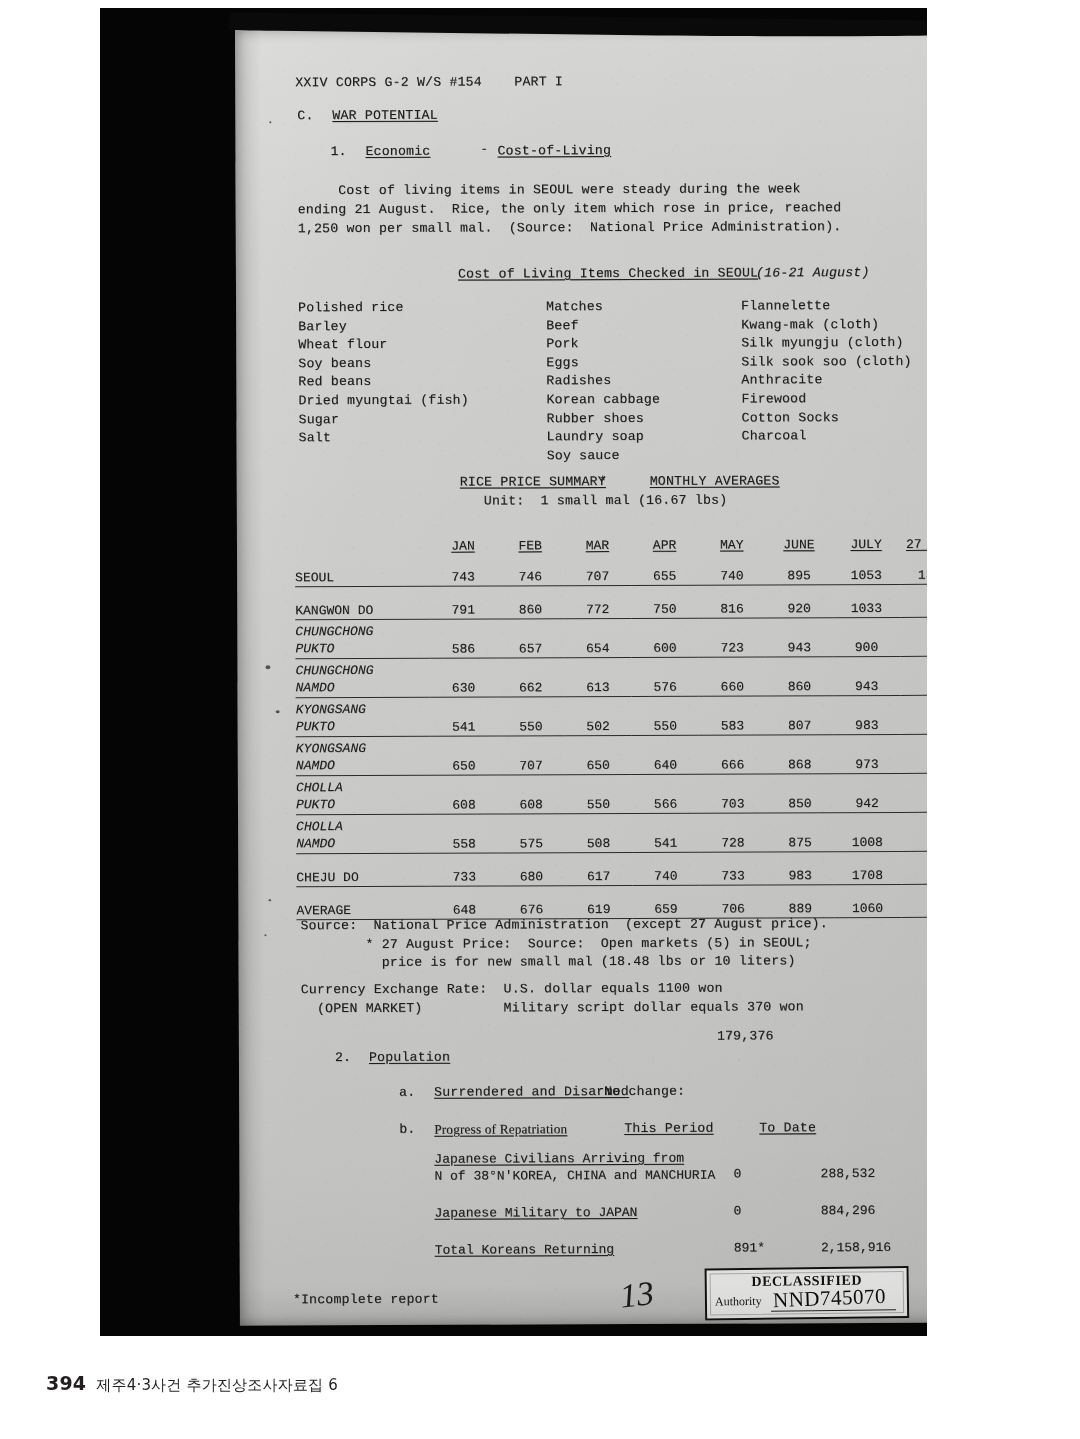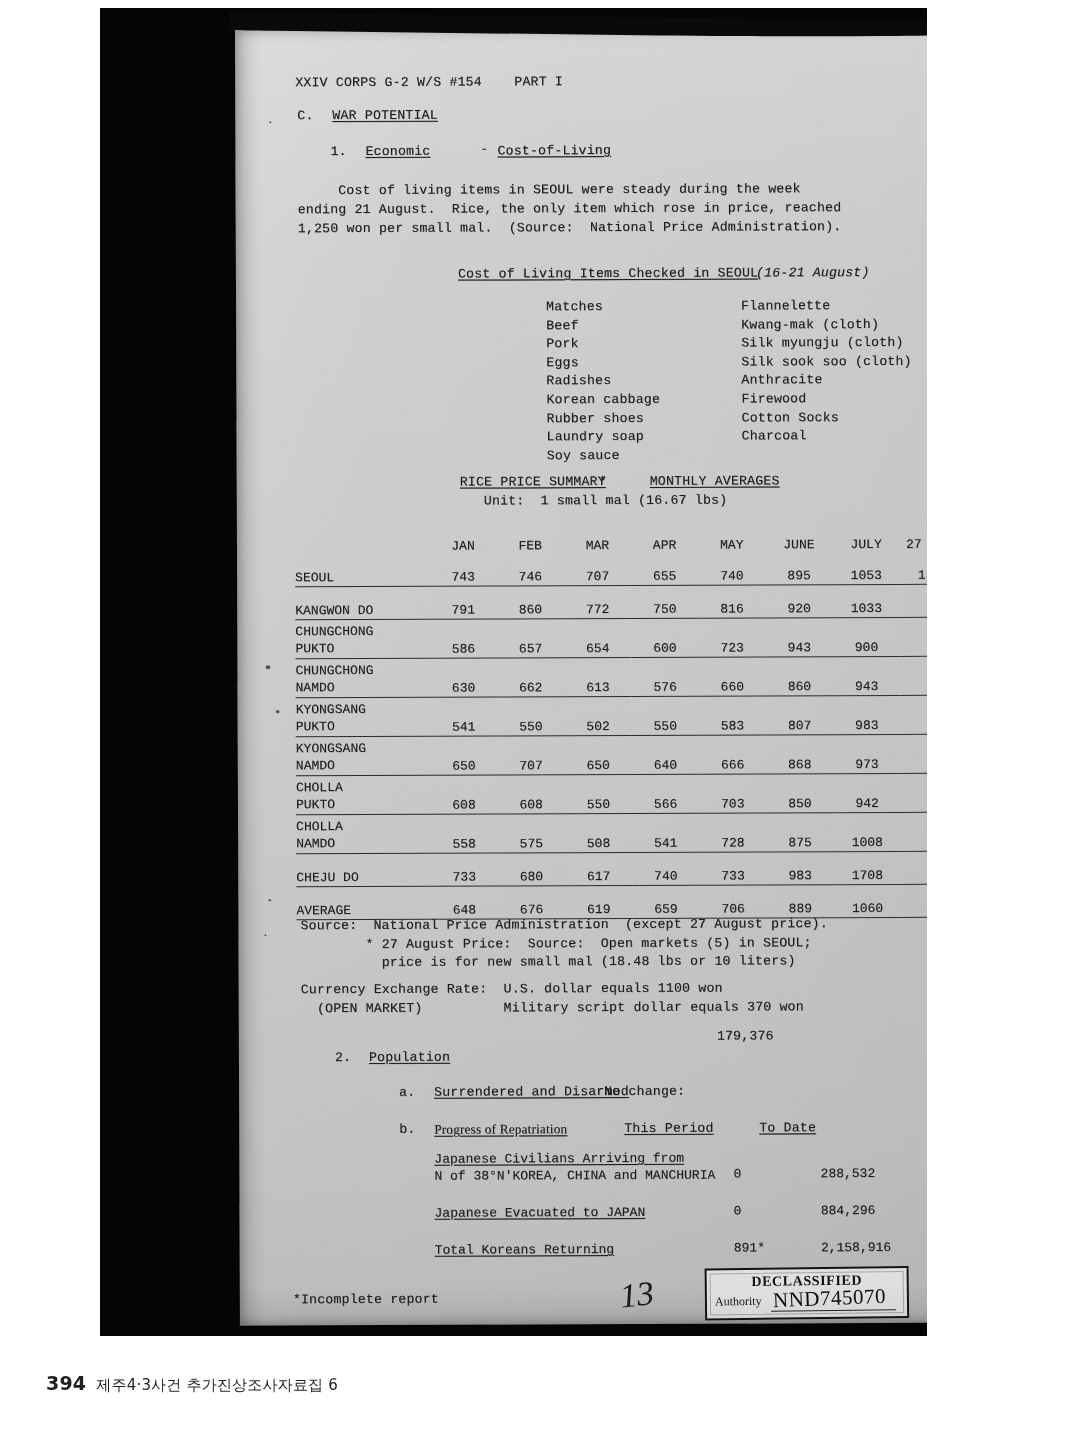--- a/index.html
+++ b/index.html
@@ -126,38 +126,38 @@
     border-collapse: collapse;
     text-shadow: 0.4px 0.3px 0 rgba(40,40,40,0.4);
   }
   #rice-table th, #rice-table td { padding: 0; }
   #rice-table thead th {
     font-weight: normal;
     text-align: center;
     height: 25px;
     vertical-align: bottom;
   }
-  #rice-table thead th span { text-underline-offset: 2px; text-align: right; }
+  #rice-table thead th span { text-decoration: underline; text-underline-offset: 2px; text-align: right; }
   #rice-table thead th.hdr-region { text-align: left; }
   #rice-table tbody td {
     text-align: center;
     height: 22px;
     vertical-align: bottom;
     border-bottom: 1.4px solid #2b2b2b;
     padding-bottom: 1px;
   }
   #rice-table tbody td.region {
     text-align: left;
     white-space: pre-line;
     line-height: 15px;
     padding-bottom: 1px;
     width: 132px;
   }
   #rice-table tbody tr.tall td { height: 37px; }
-  #rice-table tbody tr.tall td.region { line-height: 17px; }
+  #rice-table tbody tr.tall td.region { line-height: 17px; font-style: italic; }
   #rice-table tbody tr.spaced td { height: 31px; }
   #rice-table tbody td.blank { border-bottom: 1.4px solid #2b2b2b; }
   .col-w { width: 66px; }
 
   
   #src-note  { left: 62px; top: 888px; line-height: 18.5px; }
   #fx-note   { left: 62px; top: 952px; line-height: 18.5px; }
 
   
   #pop-num   { left: 96px;  top: 1020px; }
@@ -298,20 +298,21 @@
     <div class="tw" id="sub1-dash">-</div>
     <div class="tw u" id="sub1-b">Cost-of-Living</div>
 
     <div class="tw" id="para1">     Cost of living items in SEOUL were steady during the week
 ending 21 August.  Rice, the only item which rose in price, reached
 1,250 won per small mal.  (Source:  National Price Administration).</div>
 
     <div class="tw u" id="col-heading">Cost of Living Items Checked in SEOUL</div>
     <div class="tw" id="col-heading-p">(16-21 August)</div>
 
+    <div class="tw col-list" id="col-1"><div>Polished rice</div><div>Barley</div><div>Wheat flour</div><div>Soy beans</div><div>Red beans</div><div>Dried myungtai (fish)</div><div>Sugar</div><div>Salt</div></div>
     <div class="tw col-list" id="col-2"><div>Matches</div><div>Beef</div><div>Pork</div><div>Eggs</div><div>Radishes</div><div>Korean cabbage</div><div>Rubber shoes</div><div>Laundry soap</div><div>Soy sauce</div></div>
     <div class="tw col-list" id="col-3"><div>Flannelette</div><div>Kwang-mak (cloth)</div><div>Silk myungju (cloth)</div><div>Silk sook soo (cloth)</div><div>Anthracite</div><div>Firewood</div><div>Cotton Socks</div><div>Charcoal</div></div>
 
     <div class="tw u" id="rt-title-a">RICE PRICE SUMMARY</div>
     <div class="tw" id="rt-title-m">*</div>
     <div class="tw u" id="rt-title-b">MONTHLY AVERAGES</div>
     <div class="tw" id="rt-unit">Unit:  1 small mal (16.67 lbs)</div>
 
     <table id="rice-table">
       <thead>
@@ -467,21 +468,21 @@
     <div class="tw u" id="pb-c2">To Date</div>
 
     <table id="rep-table">
       <tbody id="rep-table-body">
           <tr class="gap">
             <td class="lbl"><span class="ul-label">Japanese Civilians Arriving from</span><br><span>N of 38°N'KOREA, CHINA and MANCHURIA</span></td>
             <td class="num1">0</td>
             <td class="num2">288,532</td>
           </tr>
           <tr class="gap single">
-            <td class="lbl"><span class="ul-label">Japanese Evacuated to JAPAN</span></td>
+            <td class="lbl"><span class="ul-label">Japanese Military to JAPAN</span></td>
             <td class="num1">0</td>
             <td class="num2">884,296</td>
           </tr>
           <tr class="gap single">
             <td class="lbl"><span class="ul-label">Total Koreans Returning</span></td>
             <td class="num1">891*</td>
             <td class="num2">2,158,916</td>
           </tr>
         </tbody>
     </table>

